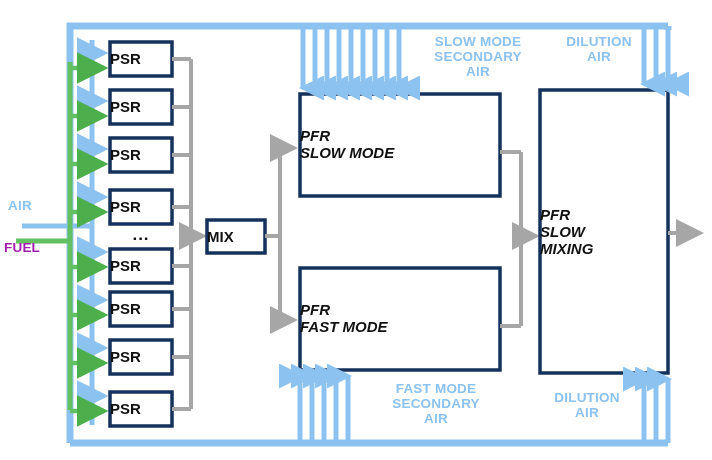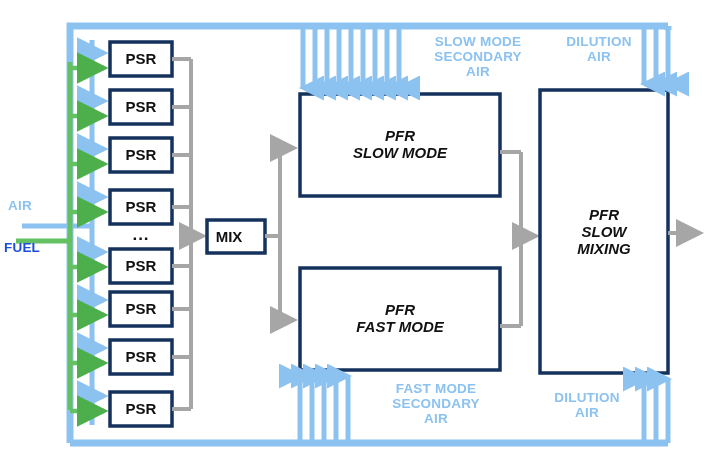--- a/index.html
+++ b/index.html
@@ -1,22 +1,22 @@
 <!DOCTYPE html>
 <html><head>
 <meta charset="utf-8">
 <style>
   html,body{margin:0;padding:0;background:#ffffff;}
   body{width:712px;height:460px;font-family:"Liberation Sans",sans-serif;}
   #stage{position:relative;width:712px;height:460px;overflow:hidden;background:#fff;}
   svg{position:absolute;left:0;top:0;}
   .lbl{position:absolute;color:#8CC2F0;font-weight:bold;font-size:13.5px;line-height:15px;text-align:center;letter-spacing:.2px;}
-  .lbl-green{color:#1d4ed8;}
+  .lbl-green{color:#a21caf;}
   .lbl-air{color:#8CC2F0;}
-  .boxtxt{position:absolute;color:#111111;font-weight:bold;text-align:center;line-height:17px;}
+  .boxtxt{position:absolute;color:#111111;font-weight:bold;text-align:left;line-height:17px;}
   .psr-txt{font-size:15px;}
   .mix-txt{font-size:15px;}
   .pfr-txt{font-size:15px;font-style:italic;}
   .dots{position:absolute;color:#111;font-weight:bold;font-size:17px;letter-spacing:1px;}
 </style>
 </head>
 <body>
 
 <div id="stage">
 

